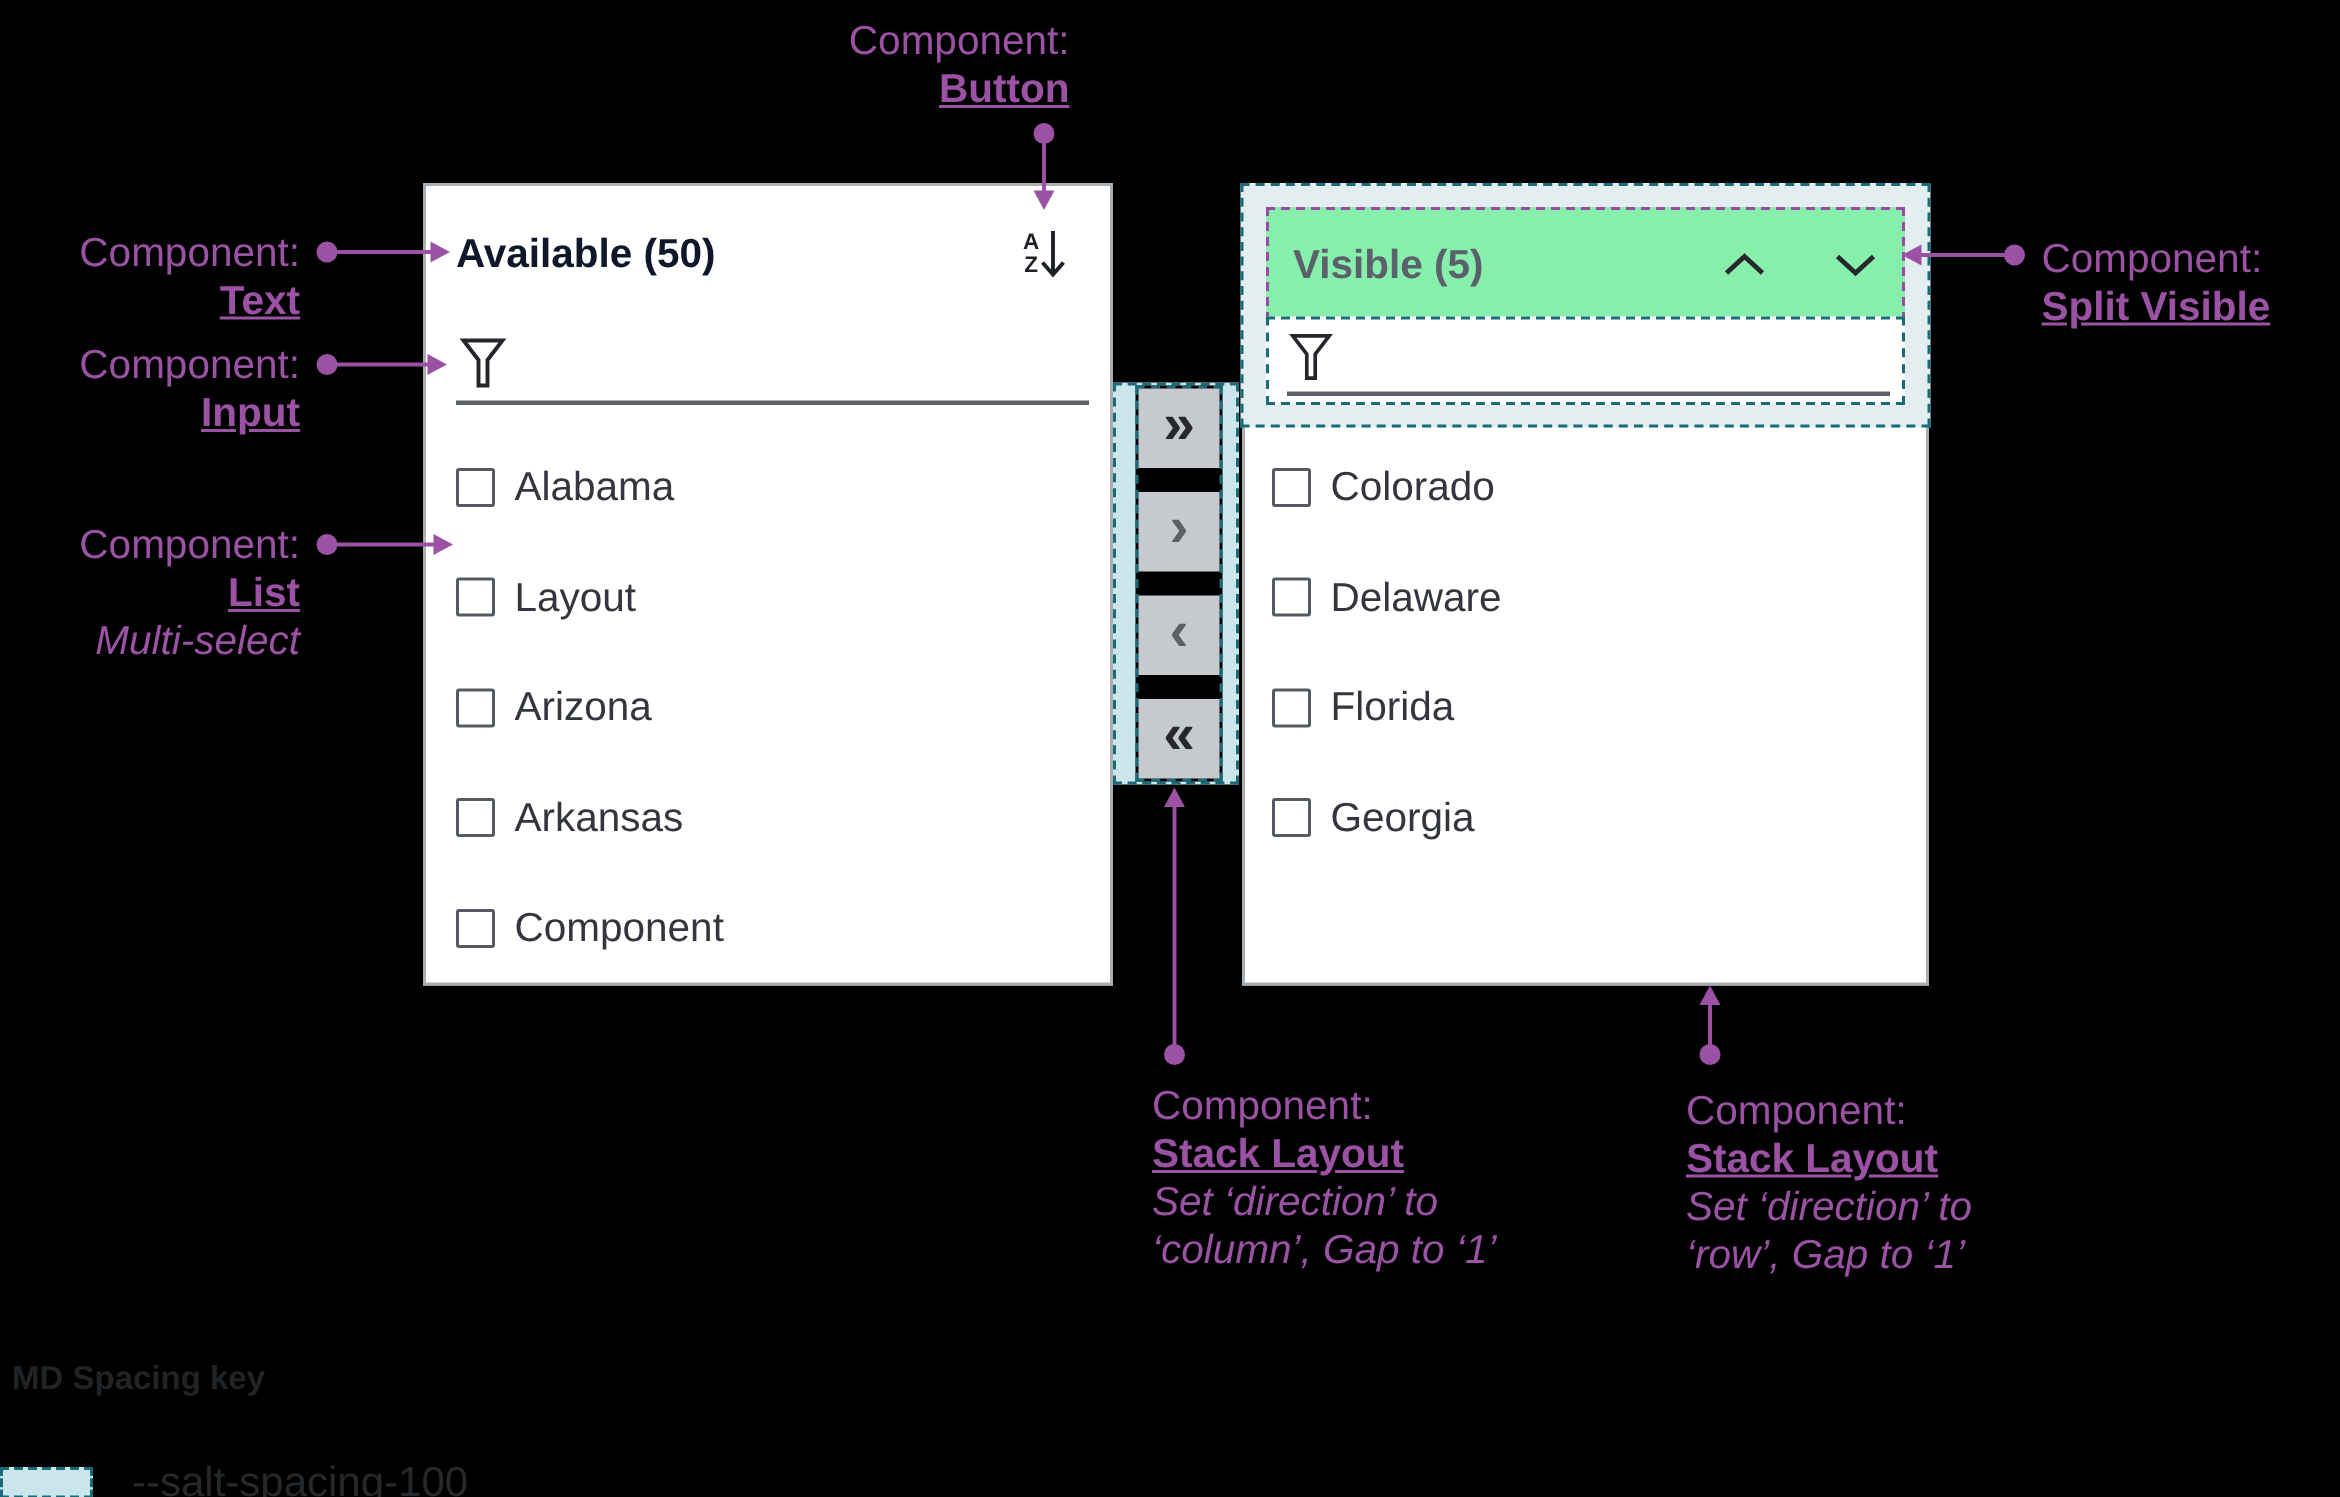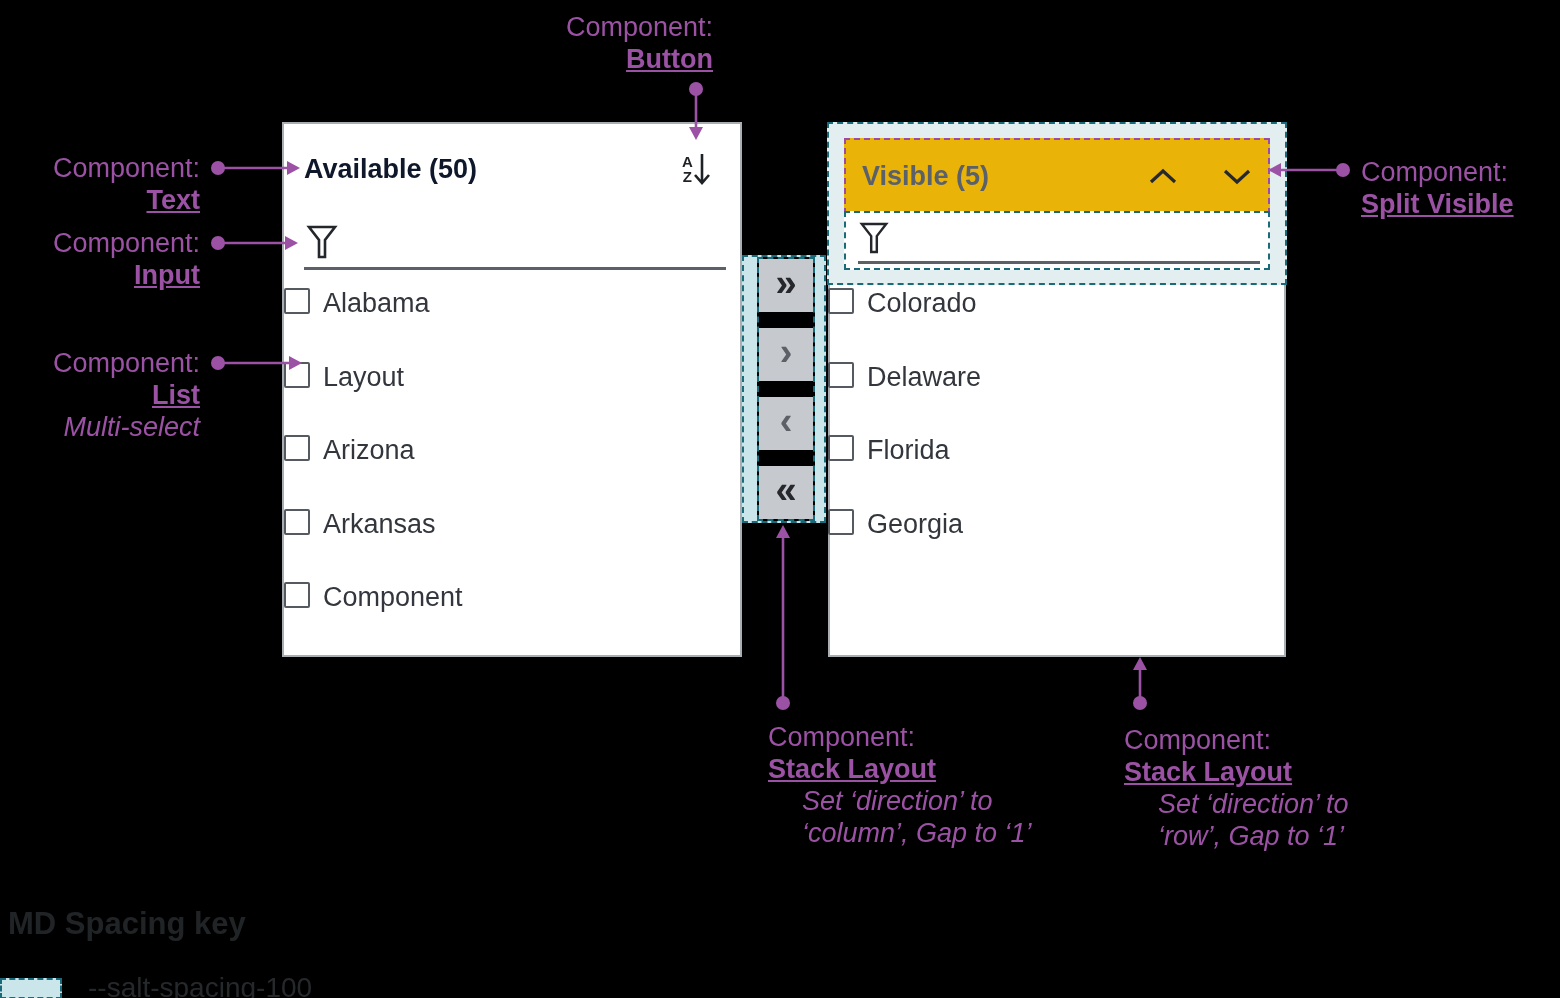--- a/index.html
+++ b/index.html
@@ -1,55 +1,55 @@
 <!DOCTYPE html>
 <html><head>
 <meta charset="utf-8">
 <style>
   html,body{margin:0;padding:0;background:#000;}
   .canvas{position:relative;width:1560px;height:998px;background:#000;overflow:hidden;
           font-family:"Liberation Sans","DejaVu Sans",sans-serif;}
   
   .ann{position:absolute;color:#9c52a4;font-size:27px;line-height:32px;}
   .ann .ann-name{font-weight:700;text-decoration:underline;}
-  .ann .ann-note{font-style:italic;padding-left:34px;}
+  .ann .ann-note{font-style:italic;}
   .ann.right{text-align:right;}
   .ann.left{text-align:left;}
   
   .panel{position:absolute;background:#fff;border:2px solid #a9aeb3;box-sizing:border-box;}
   .panel-header{position:absolute;left:20px;top:30px;font-size:27px;font-weight:600;color:#0f172a;}
   .underline{position:absolute;height:3px;background:#5c6167;}
   .rows{position:absolute;left:0;right:0;top:164px;}
-  .row{height:73.5px;display:flex;}
+  .row{height:73.5px;display:flex;align-items:center;padding-left:20px;}
   .checkbox{width:26px;height:26px;border:2.5px solid #555a61;border-radius:2px;background:#fff;box-sizing:border-box;flex:none;}
   .row-label{font-size:27px;color:#33373d;margin-left:13px;}
   
   .sort-btn{position:absolute;left:398px;top:26px;display:flex;align-items:center;background:none;border:none;padding:0;cursor:pointer;}
   .sort-letters{display:flex;flex-direction:column;font-size:15px;font-weight:600;line-height:15px;color:#1e2125;}
   
   .teal-dashed{border:2.5px dashed #1a6b7a;box-sizing:border-box;}
   .outer-teal{position:absolute;left:-3px;top:-2px;width:460px;height:163px;background:#e2eef0;}
-  .purple-box{position:absolute;left:15px;top:14px;width:426px;height:76px;background:#eab308;
+  .purple-box{position:absolute;left:15px;top:14px;width:426px;height:76px;background:#86efac;
               border:2.5px dashed #9c4ba4;box-sizing:border-box;display:flex;align-items:center;padding:0 16px;}
   .purple-box .hdr{font-size:27px;font-weight:600;color:#5b616b;}
   .spacer{flex:1;}
   .icon-btn{background:none;border:none;padding:0;margin:0;cursor:pointer;display:flex;align-items:center;}
   .input-box{position:absolute;left:15px;top:87px;width:426px;height:59px;background:#fff;}
   
   .stack{position:absolute;left:742px;top:255px;width:84px;height:268px;background:#cbe6ea;}
   .stack-col{position:absolute;left:13px;top:0;height:100%;width:58px;background:#000;
              border:2.5px dashed #1a6b7a;box-sizing:border-box;
              display:flex;flex-direction:column;justify-content:space-between;}
   .tbtn{height:53px;width:100%;background:#c6c9ce;border:none;padding:0;cursor:pointer;
         display:flex;align-items:center;justify-content:center;}
   .tbtn .glyph{font-size:38px;font-weight:700;line-height:1;transform:translateY(-3px);}
   .tbtn.dark .glyph{color:#26282c;}
   .tbtn.mid  .glyph{color:#5d6066;}
   
-  .key-title{position:absolute;left:8px;top:906px;font-size:31px;font-weight:700;color:#212426;}
+  .key-title{position:absolute;left:8px;top:906px;font-size:22px;font-weight:700;color:#212426;}
   .key-row{position:absolute;left:0;top:972px;display:flex;align-items:center;}
   .key-swatch{width:62px;height:21px;background:#cbe6ea;border:2.5px dashed #1a6b7a;box-sizing:border-box;flex:none;}
   .key-token{font-size:28px;color:#26292c;margin-left:26px;}
   
   .arrows{position:absolute;left:0;top:0;pointer-events:none;}
   svg{display:block;}
 </style>
 </head>
 <body>
 

